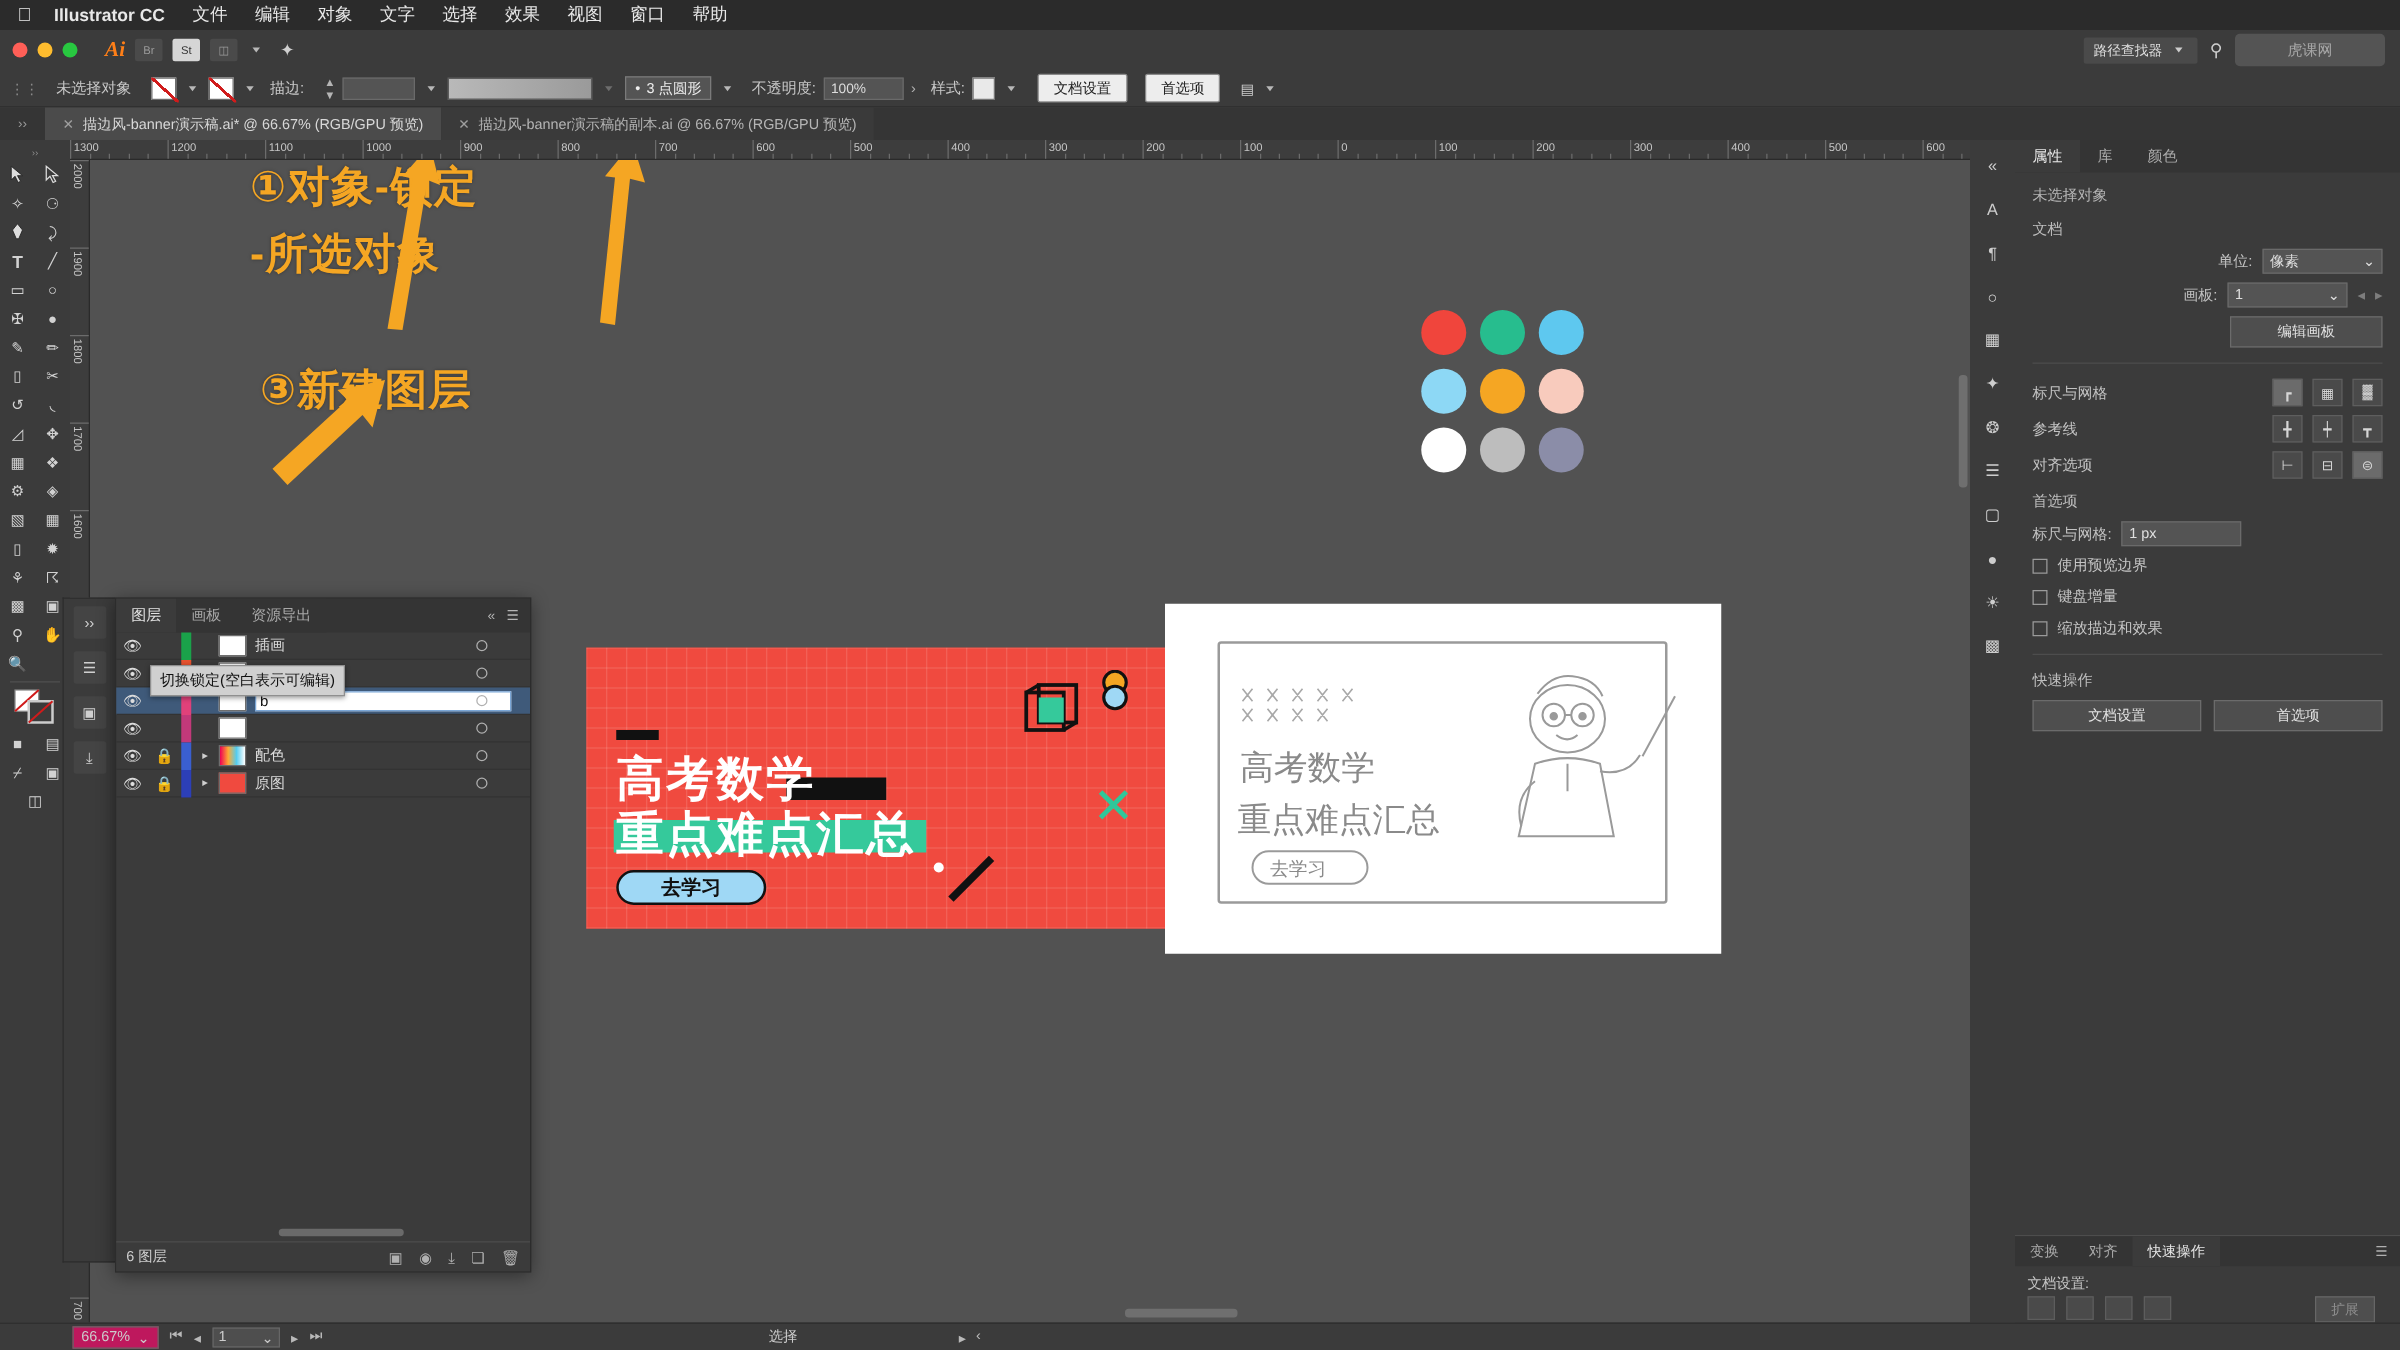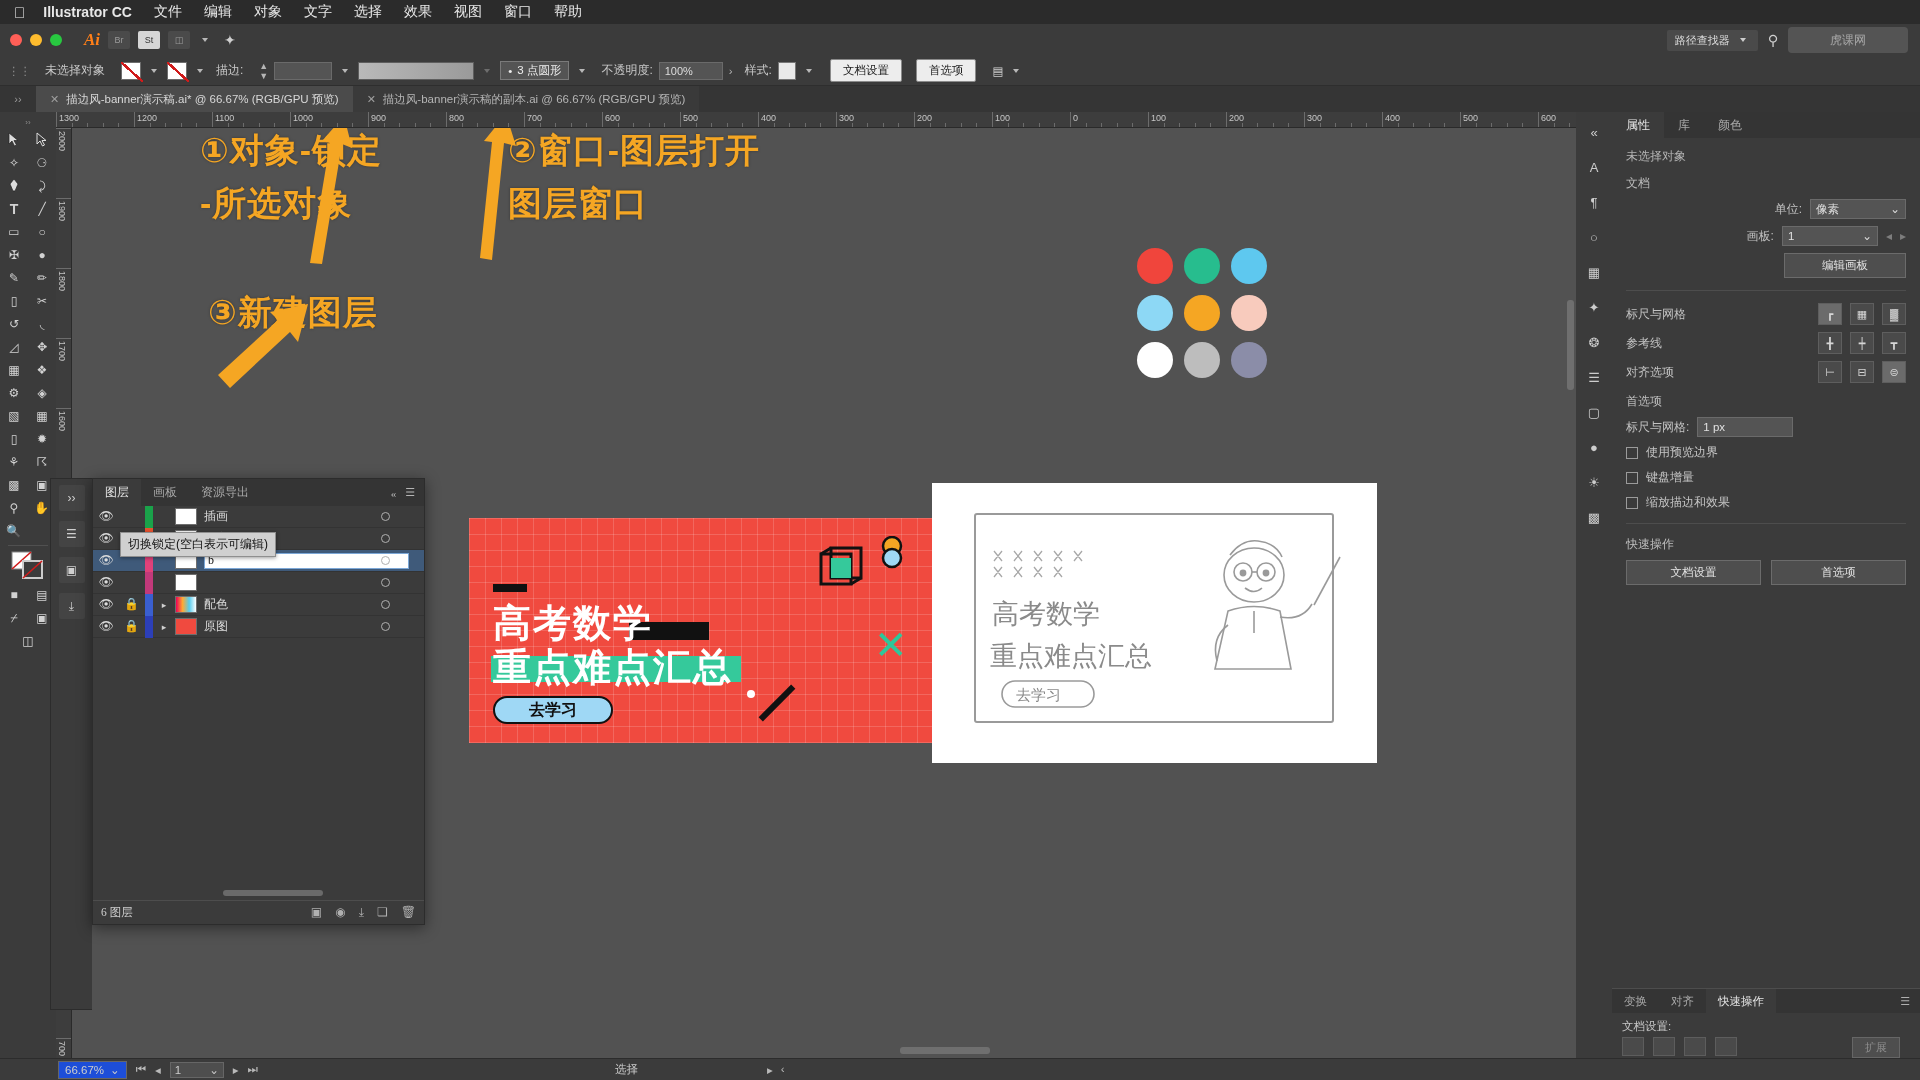--- a/index.html
+++ b/index.html
@@ -106,22 +106,22 @@
 
   
   .dots{position:absolute;left:1065px;top:120px;width:130px;height:130px;}
   .dot{position:absolute;width:36px;height:36px;border-radius:50%;}
 
   
   .anno{position:absolute;color:#f5a623;font-weight:bold;font-size:34px;letter-spacing:1px;
     text-shadow:0 0 3px rgba(0,0,0,.35);line-height:1.55;white-space:pre-line;}
 
   
-  .layers{position:absolute;left:92px;top:478px;width:333px;height:447px;background:#3b3b3b;
-    border:1px solid #2c2c2c;box-shadow:0 3px 14px rgba(0,0,0,.45);font-family:Liberation Serif, serif;}
+  .layers{position:absolute;left:92px;top:478px;width:333px;height:540px;background:#3b3b3b;
+    border:1px solid #2c2c2c;box-shadow:0 3px 14px rgba(0,0,0,.45);}
   .lp-grip{position:absolute;left:50px;top:478px;width:42px;height:532px;background:#3b3b3b;
     border:1px solid #2c2c2c;border-right:none;display:flex;flex-direction:column;
     align-items:center;padding-top:6px;gap:10px;}
   .lp-gicon{width:26px;height:26px;background:#444;border-radius:2px;display:flex;align-items:center;
     justify-content:center;color:#cfcfcf;font-size:12px;}
   .lp-tabs{height:27px;display:flex;align-items:stretch;background:#343434;}
   .lp-tab{padding:0 12px;display:flex;align-items:center;font-size:12px;color:#a8a8a8;background:#343434;}
   .lp-tab.active{background:#3b3b3b;color:#e3e3e3;}
   .lp-tabctl{margin-left:auto;display:flex;align-items:center;gap:9px;padding-right:9px;color:#b5b5b5;font-size:11px;}
   .lrow{height:22px;display:flex;align-items:center;border-bottom:1px solid #333;font-size:12px;color:#dcdcdc;position:relative;}
@@ -172,21 +172,21 @@
   .pf-tab.active{background:#3b3b3b;color:#e6e6e6;}
   .pf-sec{color:#c6c6c6;font-size:11.5px;padding:6px 10px 3px;}
   .pf-icons{display:flex;gap:9px;padding:0 10px;}
   .pf-ic{width:22px;height:19px;background:#4a4a4a;border:1px solid #5d5d5d;}
   .exp{margin-left:auto;background:#4e4e4e;border:1px solid #666;color:#8d8d8d;font-size:11px;padding:2px 12px;margin-right:10px;}
 
   
   .status{position:absolute;left:0;bottom:0;width:1920px;height:22px;background:#3b3b3b;
     border-top:1px solid #2c2c2c;display:flex;align-items:center;gap:9px;padding-left:58px;
     color:#ccc;font-size:11.5px;}
-  .st-zoom{background:#1d4ed8;border:1px solid #666;padding:1px 6px;display:flex;align-items:center;gap:6px;}
+  .st-zoom{background:#be185d;border:1px solid #666;padding:1px 6px;display:flex;align-items:center;gap:6px;}
   .st-pg{background:#4e4e4e;border:1px solid #666;width:54px;height:16px;display:flex;
     align-items:center;justify-content:space-between;padding:0 4px;}
   .st-nav{display:flex;gap:9px;color:#b9b9b9;}
   .st-sel{margin-left:348px;}
   .hscroll{position:absolute;left:900px;bottom:26px;width:90px;height:7px;background:#6f6f6f;border-radius:3px;}
   .vscroll{position:absolute;right:346px;top:300px;width:7px;height:90px;background:#6f6f6f;border-radius:3px;}
 </style>
 </head>
 <body>
 
@@ -526,22 +526,20 @@
   </div>
   <div class="trow">
     <div class="tcell" style="width:56px;">◫</div>
   </div>
 </div>
 
 <div class="canvas">
 
   <div class="anno" style="left:128px;top:-4px;">①对象-锁定
 -所选对象</div>
-  <div class="anno" style="left:436px;top:-4px;">②窗口-图层打开
-图层窗口</div>
   <div class="anno" style="left:136px;top:158px;">③新建图层</div>
 
   <svg style="position:absolute;left:0;top:-30px;" width="1500" height="420">
     <path d="M238 165 L258 45 L250 43 L272 18 L280 50 L270 46 L250 166 Z" fill="#f5a623"></path>
     <path d="M408 160 L420 44 L412 43 L434 16 L444 48 L432 45 L420 162 Z" fill="#f5a623"></path>
     <path d="M146 277 L206 222 L198 214 L236 206 L226 244 L218 234 L158 290 Z" fill="#f5a623"></path>
   </svg>
 
   <div class="dots">
     <div class="dot" style="left:0;top:0;background:#f0453c;"></div>

